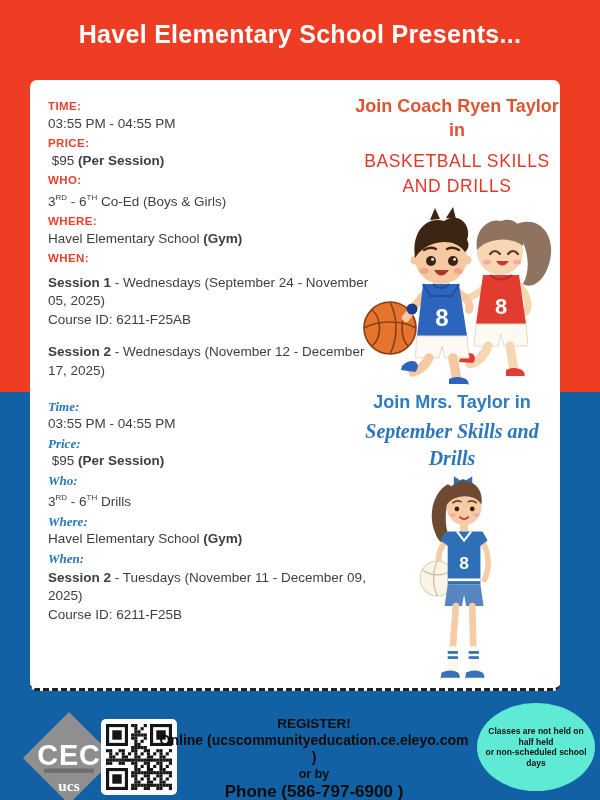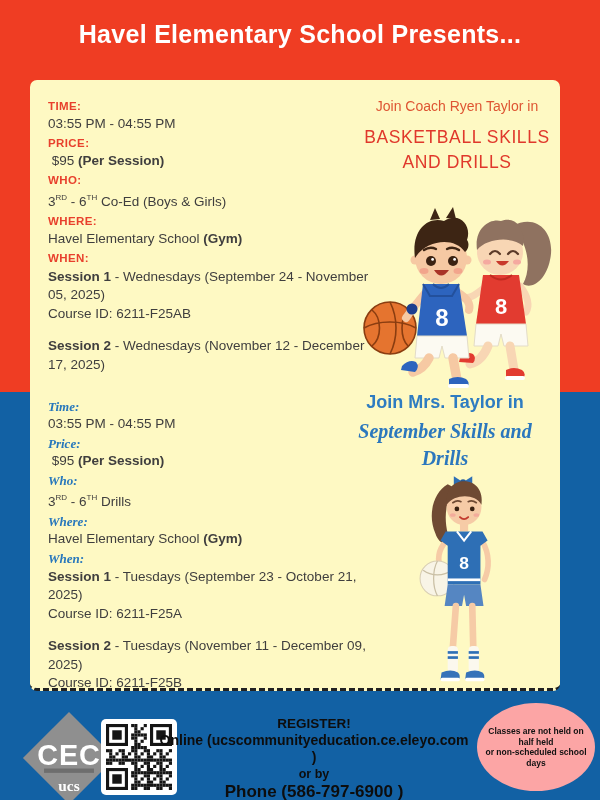--- a/index.html
+++ b/index.html
@@ -9,43 +9,43 @@
   .bg-red { position:absolute; left:0; top:0; width:600px; height:392px; background:#EF3D23; }
   .bg-blue { position:absolute; left:0; top:392px; width:600px; height:408px; background:#1261A4; }
 
   .header-title {
     position:absolute; left:0; top:20px; width:600px; text-align:center;
     color:#FFFFFF; font-size:25px; font-weight:bold; letter-spacing:0.3px;
   }
 
   .card {
     position:absolute; left:30px; top:80px; width:530px; height:611px;
-    background:#fef9c3; border-radius:7px; border-bottom:3px dashed #222;
+    background:#ffffff; border-radius:7px; border-bottom:3px dashed #222;
   }
 
   
   .info { position:absolute; width:322px; color:#3F3E3E; font-size:13.5px; }
   .info1 { left:18px; top:16px; }
   .info2 { left:18px; top:316px; }
   .lab-r { color:#E8402C; font-weight:bold; font-size:11.5px; letter-spacing:0.4px; line-height:15px; margin-top:3px; }
   .lab-b { color:#2878BC; font-weight:bold; font-style:italic; font-size:13px;
            font-family:"Liberation Serif", serif; line-height:15px; margin-top:3px; }
   .val { line-height:19px; }
   .val sup { font-size:8px; }
   .b { font-weight:bold; }
   .session { line-height:18.5px; margin-top:3px; }
   .session + .session { margin-top:14px; }
   .course { display:block; }
-  .when-gap { margin-top:2px; }
+  .when-gap { margin-top:8px; }
 
   
   .promo { position:absolute; width:210px; text-align:center; }
   .promo1 { left:322px; top:14px; }
-  .promo2 { left:310px; top:310px; }
-  .promo-intro-o { color:#DE5533; font-weight:normal; font-size:14px; line-height:24px; }
+  .promo2 { left:317px; top:310px; }
+  .promo-intro-o { color:#DE5533; font-weight:bold; font-size:18px; line-height:24px; }
   .promo-title-r { color:#E0382B; font-weight:normal; font-size:17.5px; line-height:25px;
                    letter-spacing:0.6px; margin-top:7px; }
   .promo-intro-b { color:#2E7CC1; font-weight:bold; font-size:18px; line-height:24px; }
   .promo-title-b { color:#2B77BD; font-weight:bold; font-style:italic; font-size:20px;
                    line-height:27px; font-family:"Liberation Serif", serif; margin-top:4px; }
 
   .illus1 { position:absolute; left:330px; top:118px; width:202px; height:190px; }
   .illus2 { position:absolute; left:360px; top:390px; width:142px; height:220px; }
 
   
@@ -54,21 +54,21 @@
              background:#FFFFFF; border-radius:5px; padding:5px; }
   .register { position:absolute; left:158px; top:715px; width:312px; text-align:center;
               color:#0D0D0D; font-weight:bold; }
   .register .l1 { font-size:13.5px; line-height:17px; }
   .register .l2 { font-size:14px; line-height:17px; }
   .register .l3 { font-size:12.5px; line-height:17px; }
   .register .l4 { font-size:17px; line-height:17px; }
   .register .l5 { font-size:13.5px; line-height:17px; }
   .notice {
     position:absolute; left:477px; top:703px; width:118px; height:88px;
-    background:#fca5a5; border-radius:50%;
+    background:#5eead4; border-radius:50%;
     display:flex; align-items:center; justify-content:center; text-align:center;
     color:#111; font-weight:bold; font-size:8.5px; line-height:10.5px;
   }
   .notice span { display:block; }
 </style>
 </head>
 <body>
 
 <div class="bg-red"></div>
 <div class="bg-blue"></div>
@@ -165,21 +165,20 @@
   <div class="info info2">
     <div class="lab-b">Time:</div>
     <div class="val">03:55 PM - 04:55 PM</div>
     <div class="lab-b">Price:</div>
     <div class="val">&nbsp;<span>$95</span> <span class="b">(Per Session)</span></div>
     <div class="lab-b">Who:</div>
     <div class="val"><span>3</span><sup>RD</sup><span> - 6</span><sup>TH</sup><span> Drills</span></div>
     <div class="lab-b">Where:</div>
     <div class="val"><span>Havel Elementary School </span><span class="b">(Gym)</span></div>
     <div class="lab-b">When:</div>
-    <div class="session when-gap"><span class="b">Session 1</span><span> - Tuesdays (September 23 - October 21, 2025)</span><span class="course">Course ID: 6211-F25A</span></div>
     <div class="session"><span class="b">Session 2</span><span> - Tuesdays (November 11 - December 09, 2025)</span><span class="course">Course ID: 6211-F25B</span></div>
   </div>
 
   <div class="promo promo2">
     <div class="promo-intro-b">Join Mrs. Taylor in</div>
     <div class="promo-title-b">September Skills and Drills</div>
   </div>
 
   <div class="illus2">
     <svg viewBox="0 0 130 215" width="142" height="220">

